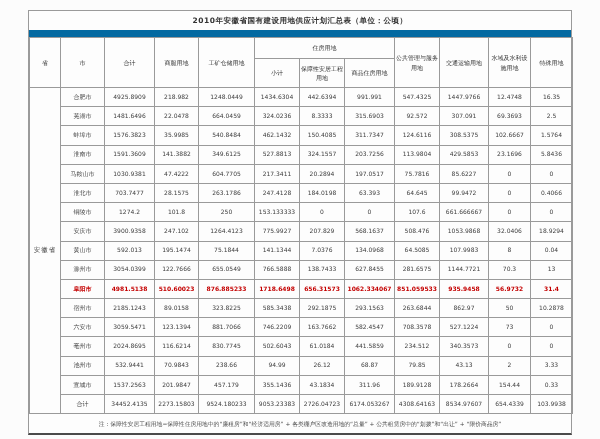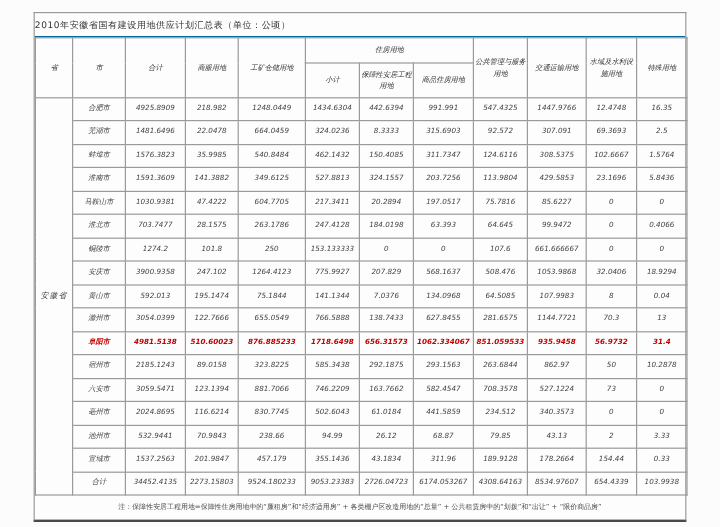--- a/index.html
+++ b/index.html
@@ -9,26 +9,26 @@
     font-family:"DejaVu Sans", sans-serif;
   }
   .frame {
     position:absolute; left:28px; top:10px; width:544px; height:425px;
     box-sizing:border-box;
     border:1px solid #9a9a9a; border-bottom:2px solid #4a4a4a;
     background:#fdfdfd;
     display:flex; flex-direction:column;
   }
   .title {
-    flex:0 0 19px; line-height:19px; text-align:left;
-    font-size:7.5px; font-weight:normal; color:#333;
-    border-bottom:1px solid #0369a1; letter-spacing:0.5px;
+    flex:0 0 19px; line-height:19px; text-align:center;
+    font-size:7.5px; font-weight:bold; color:#333;
+    border-bottom:7px solid #0369a1; letter-spacing:0.5px;
     white-space:nowrap; overflow:hidden;
   }
-  table { border-collapse:collapse; table-layout:fixed; width:100%; flex:1 1 auto;font-style:italic; }
+  table { border-collapse:collapse; table-layout:fixed; width:100%; flex:1 1 auto; }
   th, td {
     border:1px solid #9a9a9a; text-align:center; vertical-align:middle;
     padding:0 1px; overflow:hidden;
   }
   th { font-size:6px; font-weight:normal; color:#333; line-height:1.55; padding:2px 1px; }
   thead tr.h1 th { height:16px; }
   thead tr.h2 th { height:24px; }
   tbody td { font-size:6px; color:#3d3d3d; height:18.2px; line-height:1.1; }
   td.prov { font-size:6.5px; letter-spacing:1px; }
   tr.hl td { color:#c40000; font-weight:bold; }

